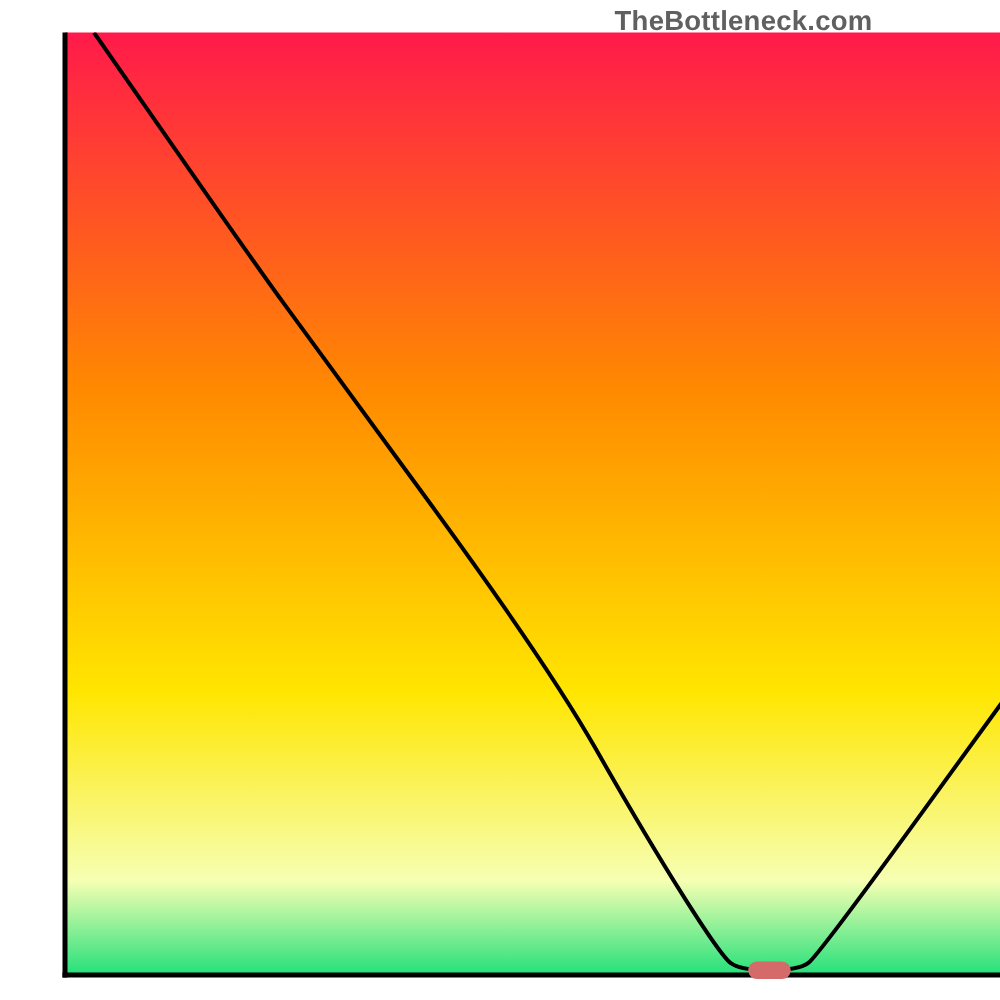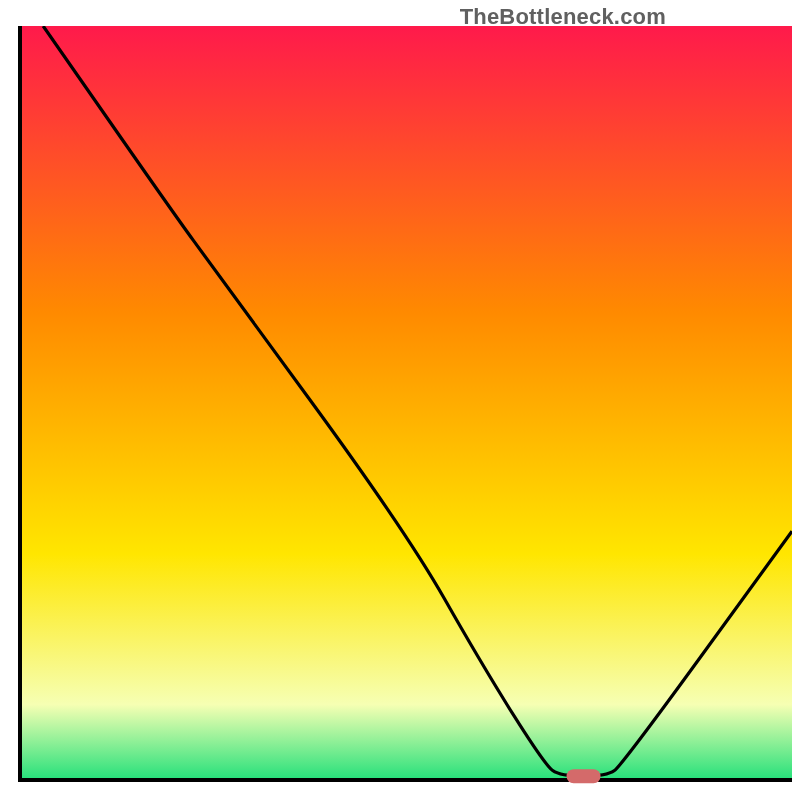--- a/index.html
+++ b/index.html
@@ -7,20 +7,21 @@
     padding: 0;
     width: 800px;
     height: 800px;
     background: #ffffff;
     font-family: Arial, Helvetica, sans-serif;
   }
   .stage {
     position: relative;
     width: 676px;
     height: 800px;
+    margin-left: 32px;
   }
   .watermark {
     position: absolute;
     top: 4px;
     right: 10px;
     font-size: 22px;
     font-weight: 600;
     color: #606060;
     letter-spacing: 0.2px;
     z-index: 4;

